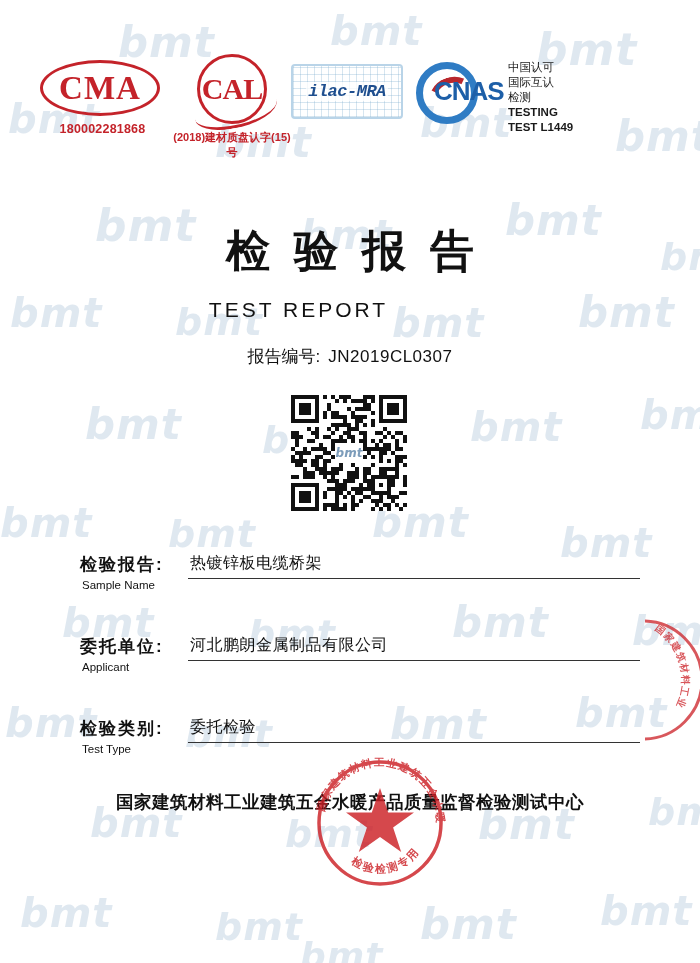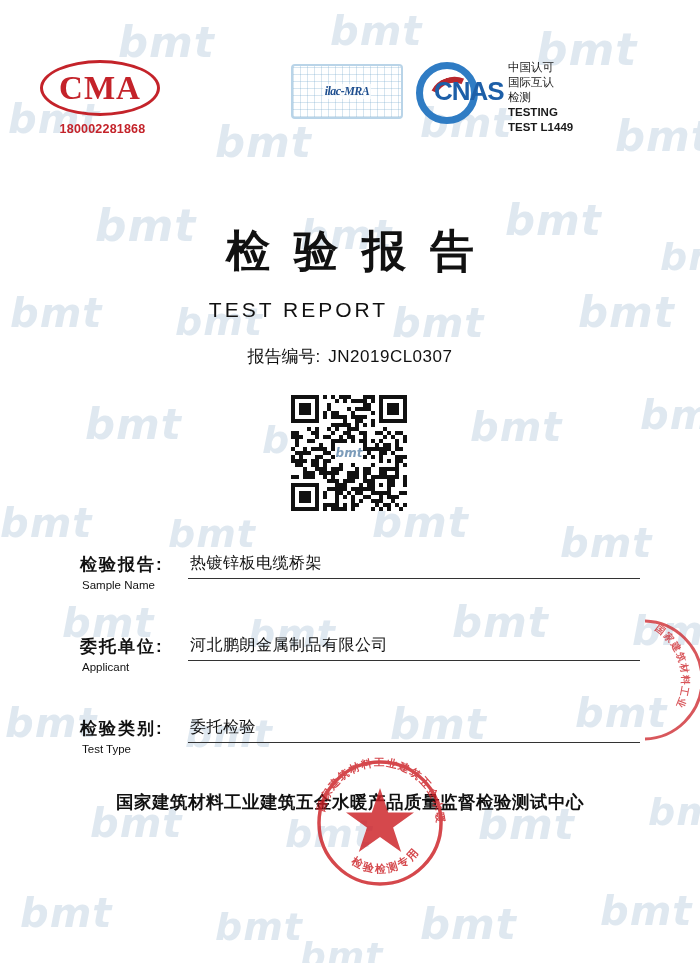--- a/index.html
+++ b/index.html
@@ -144,24 +144,24 @@
     position: relative;
     background:
       repeating-linear-gradient(90deg, rgba(120,170,205,0.30) 0 1px, rgba(255,255,255,0) 1px 7px),
       repeating-linear-gradient(0deg, rgba(120,170,205,0.30) 0 1px, rgba(255,255,255,0) 1px 7px);
     box-sizing: border-box;
     display: flex;
     align-items: center;
     justify-content: center;
   }
   .ilac-box span {
-    font-family: Liberation Serif, serif;
+    font-family: Liberation Mono, monospace;
     font-weight: 700;
     font-style: italic;
-    font-size: 12px;
+    font-size: 17px;
     color: #1f4f8f;
     letter-spacing: -0.5px;
     background: rgba(255,255,255,0.75);
     padding: 0 2px;
   }
 
   .logo-cnas {
     position: absolute;
     left: 416px;
     top: 8px;
@@ -404,20 +404,27 @@
 
   <div class="logos">
 
     <div class="logo-cma">
       <div class="cma-oval">
         <span>CMA</span>
       </div>
       <div class="cma-num">180002281868</div>
     </div>
 
+    <div class="logo-cal">
+      <div class="cal-circle">
+        <div class="cal-text">CAL</div>
+        <div class="cal-swoosh"></div>
+      </div>
+      <div class="cal-num">(2018)建材质盘认字(15)号</div>
+    </div>
 
     <div class="logo-ilac">
       <div class="ilac-box">
         <span>ilac-MRA</span>
       </div>
     </div>
 
     <div class="logo-cnas">
       <div class="cnas-wrap">
         <div class="cnas-ring"></div>

